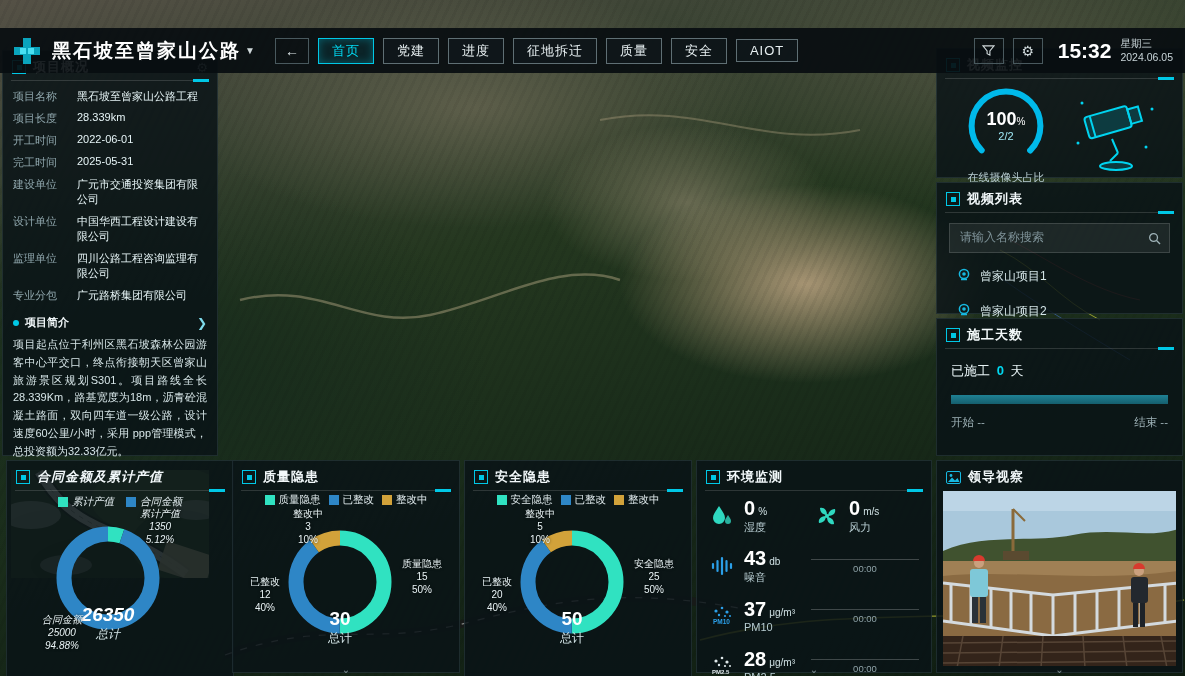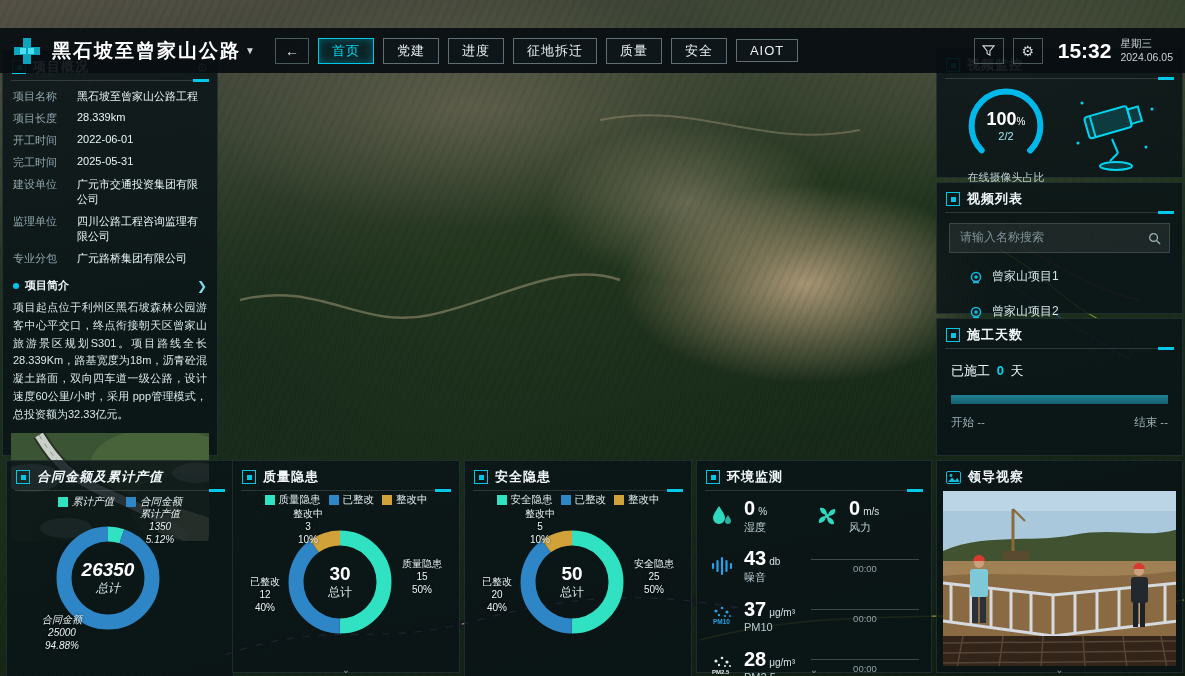--- a/index.html
+++ b/index.html
@@ -61,34 +61,34 @@
   .g-val{font-size:18px;font-weight:bold;color:#fff;line-height:1;}
   .g-val .u{font-size:10px;font-weight:normal;}
   .g-ratio{font-size:11px;color:#9fe8f5;margin-top:2px;}
   .g-label{font-size:11px;color:#b8cdd2;margin-top:1px;}
   
   .searchbox{margin:10px 12px 6px;height:30px;background:rgba(255,255,255,.07);
     border:1px solid rgba(255,255,255,.14);display:flex;align-items:center;padding:0 8px;box-sizing:border-box;}
   .searchbox input{flex:1;background:transparent;border:0;outline:none;color:#dfeef0;font-size:12px;
     font-family:Liberation Mono, monospace;}
   .searchbox input::placeholder{color:#7e9298;}
-  .vitem{display:flex;align-items:flex-end;gap:9px;padding:9px 32px;font-size:12px;color:#d5e6e8;cursor:pointer;}
+  .vitem{display:flex;align-items:flex-start;gap:9px;padding:9px 20px;font-size:12px;color:#d5e6e8;cursor:pointer;}
   
   .days-body{padding:13px 14px 0;}
   .days-line{font-size:13px;color:#e6f2f4;}
   .days-line .num{color:#00d8f0;font-weight:bold;margin:0 3px;}
   .days-bar{margin-top:15px;height:9px;background:linear-gradient(#1f8194,#155e6d);}
   .days-ends{display:flex;justify-content:space-between;margin-top:11px;font-size:11.5px;color:#9fb3b8;}
   
   .legend{position:absolute;left:0;right:0;display:flex;justify-content:center;gap:12px;
     font-size:10.5px;color:#dfe9ec;align-items:center;}
   .lg{display:flex;align-items:center;gap:4px;}
   .lg-sq{width:10px;height:10px;}
   .donut-wrap{position:absolute;width:130px;height:130px;}
-  .donut-center{position:absolute;inset:0;display:flex;flex-direction:column;align-items:center;justify-content:center;}
+  .donut-center{position:absolute;inset:0;display:flex;flex-direction:column;align-items:center;justify-content:flex-end;}
   .d-total{font-size:19px;font-weight:bold;color:#fff;line-height:1.15;}
   .d-total-label{font-size:12px;color:#d5e6e8;}
   .dlabel{position:absolute;font-size:10px;line-height:1.3;text-align:center;color:#e9f4f6;z-index:5;
     text-shadow:0 0 3px rgba(0,0,0,.8);}
   .bp::after{content:"\2304";position:absolute;bottom:-3px;left:50%;transform:translateX(-50%);
     color:rgba(210,230,235,.55);font-size:10px;}
   
   .env-row{display:flex;align-items:center;padding:5px 12px;height:40px;}
   .metric{display:flex;gap:9px;align-items:center;}
   .m-val{font-size:20px;font-weight:bold;color:#fff;line-height:1;}
@@ -173,20 +173,24 @@
         </div>
       <div class="frow">
           <span class="flabel">完工时间</span>
           <span class="fvalue">2025-05-31</span>
         </div>
       <div class="frow">
           <span class="flabel">建设单位</span>
           <span class="fvalue">广元市交通投资集团有限公司</span>
         </div>
       <div class="frow">
+          <span class="flabel">设计单位</span>
+          <span class="fvalue">中国华西工程设计建设有限公司</span>
+        </div>
+      <div class="frow">
           <span class="flabel">监理单位</span>
           <span class="fvalue">四川公路工程咨询监理有限公司</span>
         </div>
       <div class="frow">
           <span class="flabel">专业分包</span>
           <span class="fvalue">广元路桥集团有限公司</span>
         </div>
     </div>
     <div class="intro-head">
       <span class="dot"></span>

